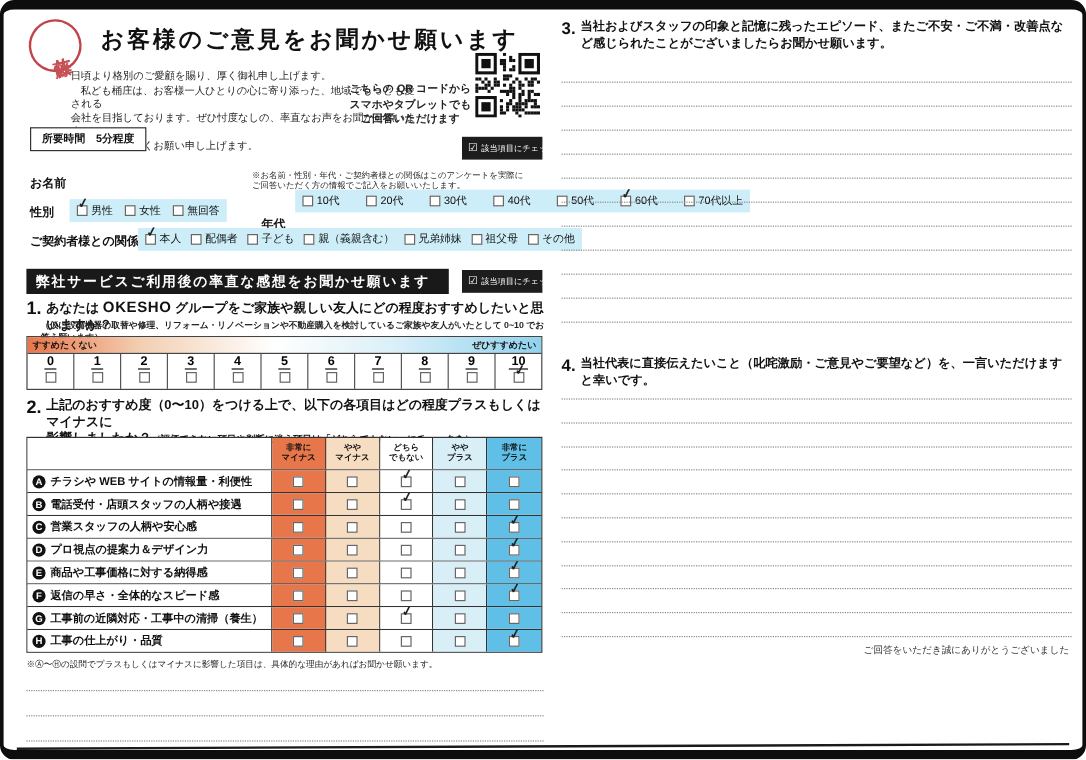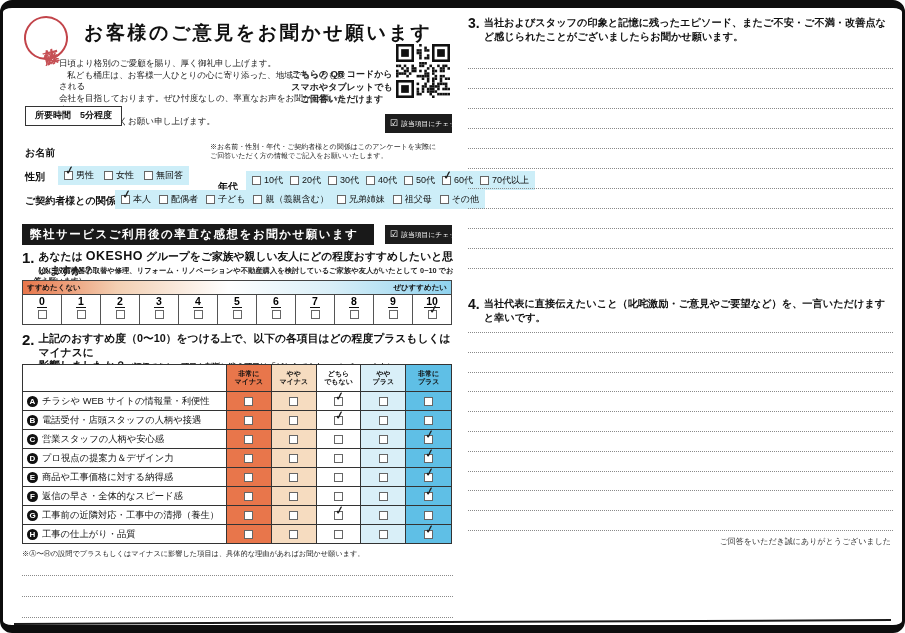--- a/index.html
+++ b/index.html
@@ -53,21 +53,21 @@
   .nps-cell { flex:1; border-right:1px solid #555; display:flex; flex-direction:column; align-items:center; padding-top:1px; }
   .nps-cell:last-child { border-right:none; }
   .nps-num { font-size:10.5px; font-weight:bold; border-bottom:1px solid #111; line-height:11px; padding:0 2px; }
   .nps-cell .cb { margin-top:2px; }
 
   
   .t2 { position:absolute; left:0; width:430px; border:1.5px solid #333; }
   .t2-row { display:flex; border-top:1px solid #333; }
   .t2-row:first-child { border-top:none; }
   .t2-label { width:205px; display:flex; align-items:center; gap:4px; padding-left:4px; background:#fff; border-right:1px solid #333; }
-  .t2-label span.txt { font-size:9.3px; font-weight:normal; color:#111; white-space:nowrap; }
+  .t2-label span.txt { font-size:9.3px; font-weight:bold; color:#111; white-space:nowrap; }
   .letter-circle { width:11px; height:11px; border-radius:50%; background:#111; color:#fff; font-size:8px; font-weight:bold; display:flex; align-items:center; justify-content:center; flex:none; }
   .t2-cell { width:45px; display:flex; align-items:center; justify-content:center; border-right:1px solid #333; }
   .t2-cell:last-child { border-right:none; }
   .t2-head { height:26px; }
   .t2-head .t2-cell { font-size:7px; font-weight:bold; text-align:center; line-height:8px; color:#111; flex-direction:column; }
   .t2-body { height:19px; }
 
   .footnote { position:absolute; font-size:7.2px; color:#222; }
 
   
@@ -247,21 +247,21 @@
         <label class="opt">
           <span class="cb"></span>
           <span class="opt-label">女性</span>
         </label>
         <label class="opt">
           <span class="cb"></span>
           <span class="opt-label">無回答</span>
         </label>
       </div>
     <div style="position:absolute; left:196px; top:180px;" class="row-label">年代</div>
-    <div class="opt-box" style="position:absolute; left:224px; top:171px; gap:7px;" id="ageOpts">
+    <div class="opt-box" style="position:absolute; left:224px; top:158px; gap:22px;" id="ageOpts">
         <label class="opt">
           <span class="cb"></span>
           <span class="opt-label">10代</span>
         </label>
         <label class="opt">
           <span class="cb"></span>
           <span class="opt-label">20代</span>
         </label>
         <label class="opt">
           <span class="cb"></span>

